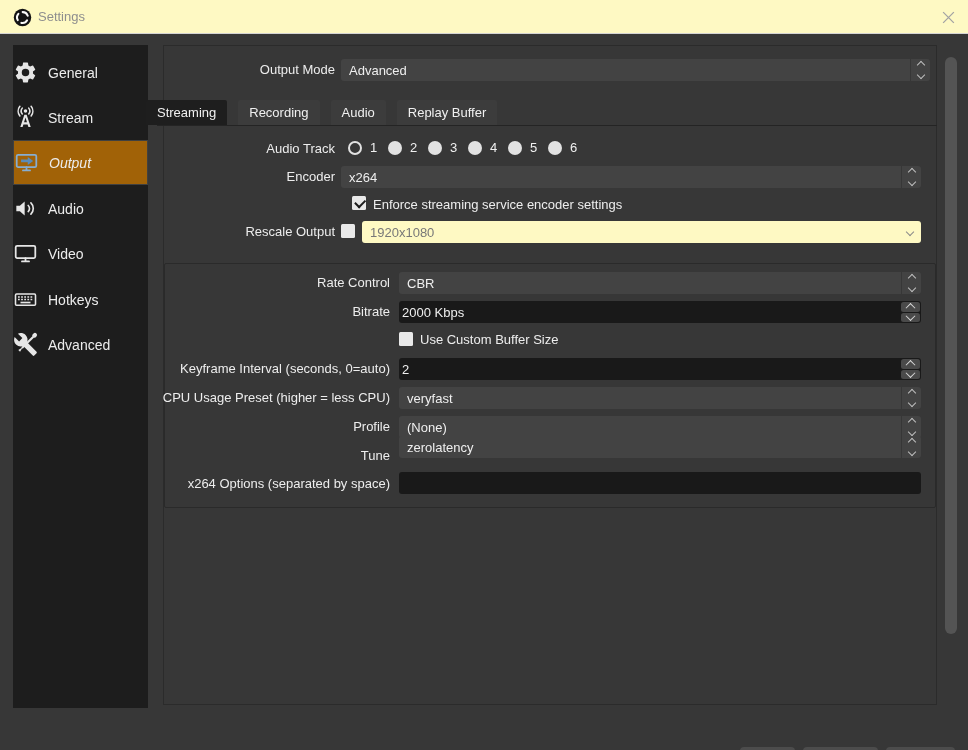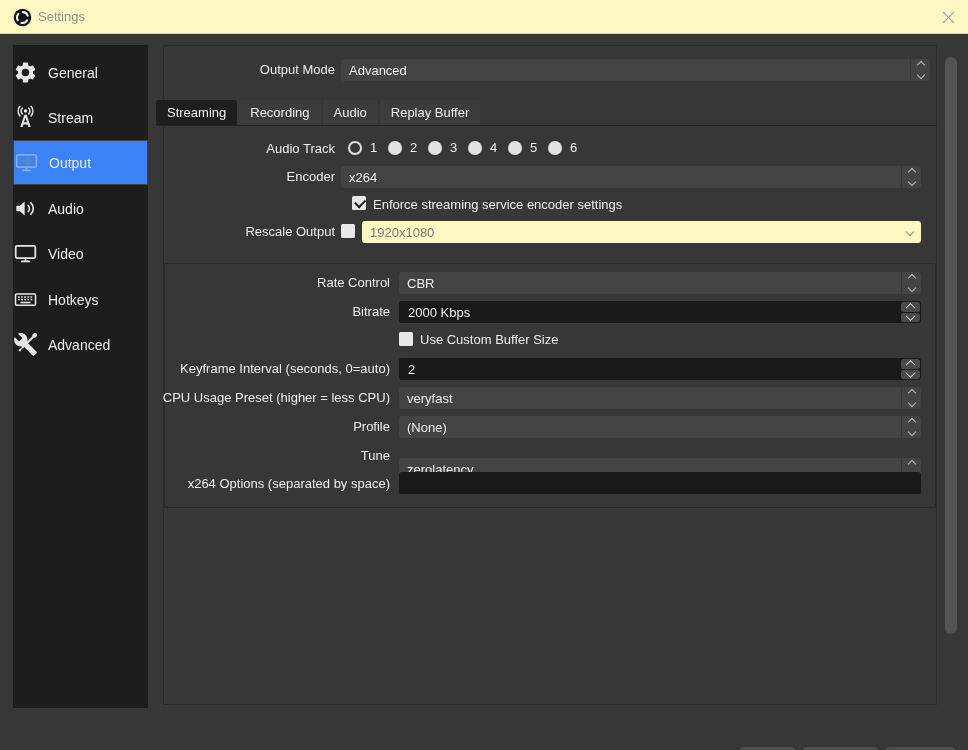--- a/index.html
+++ b/index.html
@@ -14,21 +14,21 @@
     border-bottom:1px solid #d4d4d4;box-sizing:border-box;}
   .titlebar .logo{position:absolute;left:13px;top:8px;width:19px;height:19px;}
   .titlebar .title{position:absolute;left:38px;top:9px;font-size:13px;color:#8e8e8e;}
   .titlebar .close{position:absolute;right:12px;top:9px;width:16px;height:16px;
     display:flex;align-items:center;justify-content:center;}
   
   .sidebar{position:absolute;left:13px;top:45px;width:135px;height:663px;background:#1d1d1d;}
   .side-item{position:absolute;left:0;width:135px;height:45px;display:flex;align-items:center;
     box-sizing:border-box;color:#ececec;font-size:14px;cursor:default;}
   .side-item svg{width:25px;height:25px;flex:none;margin-right:10px;}
-  .side-item.selected{background:#3b82f6;border:1px solid #404040;}
+  .side-item.selected{background:#a16207;border:1px solid #404040;font-style:italic;}
   
   .content-frame{position:absolute;left:163px;top:45px;width:774px;height:660px;
     border:1px solid #2b2b2b;box-sizing:border-box;}
   .lbl{position:absolute;color:#ededed;font-size:13px;line-height:16px;white-space:nowrap;}
   .lbl.right-col{right:633px;text-align:right;}
   .lbl.right-grp{right:578px;text-align:left;}
   
   .combo{position:absolute;height:22px;background:#434343;border-radius:3px;color:#efefef;
     font-size:13px;display:flex;align-items:center;padding-left:8px;box-sizing:border-box;}
   .combo .spin{position:absolute;right:0;top:0;width:19px;height:100%;
@@ -36,42 +36,42 @@
     justify-content:center;gap:4px;}
   .chev{width:6px;height:6px;border-right:1.6px solid #bdbdbd;border-bottom:1.6px solid #bdbdbd;
     box-sizing:border-box;}
   .chev.up{transform:rotate(-135deg);}
   .chev.down{transform:rotate(45deg);}
   .combo.disabled{background:#fef9c3;color:#787878;}
   .combo.disabled .chev{border-color:#8a8a8a;}
   .combo.disabled .single-arrow{position:absolute;right:8px;top:8px;}
   
   .spinbox,.textinput{position:absolute;height:22px;background:#191919;border-radius:3px;
-    color:#efefef;font-size:13px;display:flex;align-items:center;padding-left:9px;
+    color:#efefef;font-size:13px;display:flex;align-items:center;padding-left:3px;
     box-sizing:border-box;}
   .spinbtns{position:absolute;right:1px;top:1px;bottom:1px;width:19px;display:flex;
     flex-direction:column;gap:1px;}
   .spinbtn{flex:1;background:#4a4a4a;border-radius:2.5px;display:flex;align-items:center;
     justify-content:center;}
   .spinbtn .chev{width:7px;height:7px;border-color:#d8d8d8;border-width:0 1.8px 1.8px 0;
     border-style:solid;}
   .spinbtn .chev.up{transform:rotate(-135deg) translate(-1px,-1px);}
   .spinbtn .chev.down{transform:rotate(45deg) translate(-1px,-1px);}
   
   .cb{position:absolute;width:14px;height:14px;background:#e9e9e9;border-radius:1.5px;}
   .cb.checked::after{content:"";position:absolute;left:2.5px;top:2.5px;width:8px;height:4.5px;
     border-left:2px solid #1d1d1d;border-bottom:2px solid #1d1d1d;transform:rotate(-45deg);}
   
   .radio-row{position:absolute;display:flex;align-items:center;}
   .radio-unit{width:40px;display:flex;align-items:center;}
   .radio{width:14px;height:14px;border-radius:50%;background:#e2e2e2;box-sizing:border-box;}
   .radio.selected{background:transparent;border:2.5px solid #e2e2e2;}
   .radio-num{color:#f0f0f0;font-size:13px;margin-left:8px;}
   
-  .tabs{position:absolute;left:156px;top:100px;display:flex;gap:2px;}
+  .tabs{position:absolute;left:146px;top:100px;display:flex;gap:11px;}
   .tab{height:25px;display:flex;align-items:center;padding:0 11px;background:#3c3c3c;
     color:#f0f0f0;font-size:13px;border-radius:2px 2px 0 0;cursor:default;}
   .tab.selected{background:#1e1e1e;}
   .tabline{position:absolute;left:157px;top:125px;width:780px;height:1px;background:#242424;}
   
   .groupbox{position:absolute;left:164px;top:263px;width:772px;height:245px;
     border:1px solid #2a2a2a;border-radius:2px;box-sizing:border-box;}
   
   .scroll-thumb{position:absolute;left:945px;top:57px;width:12px;height:577px;
     background:#545454;border-radius:6px;}
@@ -302,21 +302,21 @@
 <span class="lbl right-grp" style="top:419px">Profile</span>
 <div class="combo" style="left:399px;top:416px;width:522px">
   <span>(None)</span>
   <span class="spin">
     <span class="chev up"></span>
       <span class="chev down"></span>
   </span>
 </div>
 
 <span class="lbl right-grp" style="top:448px">Tune</span>
-<div class="combo" style="left:399px;top:458px;width:522px">
+<div class="combo" style="left:399px;top:436px;width:522px">
   <span>zerolatency</span>
   <span class="spin">
     <span class="chev up"></span>
       <span class="chev down"></span>
   </span>
 </div>
 
 <span class="lbl right-grp" style="top:476px">x264 Options (separated by space)</span>
 <div class="textinput" style="left:399px;top:472px;width:522px">
   <span></span>

